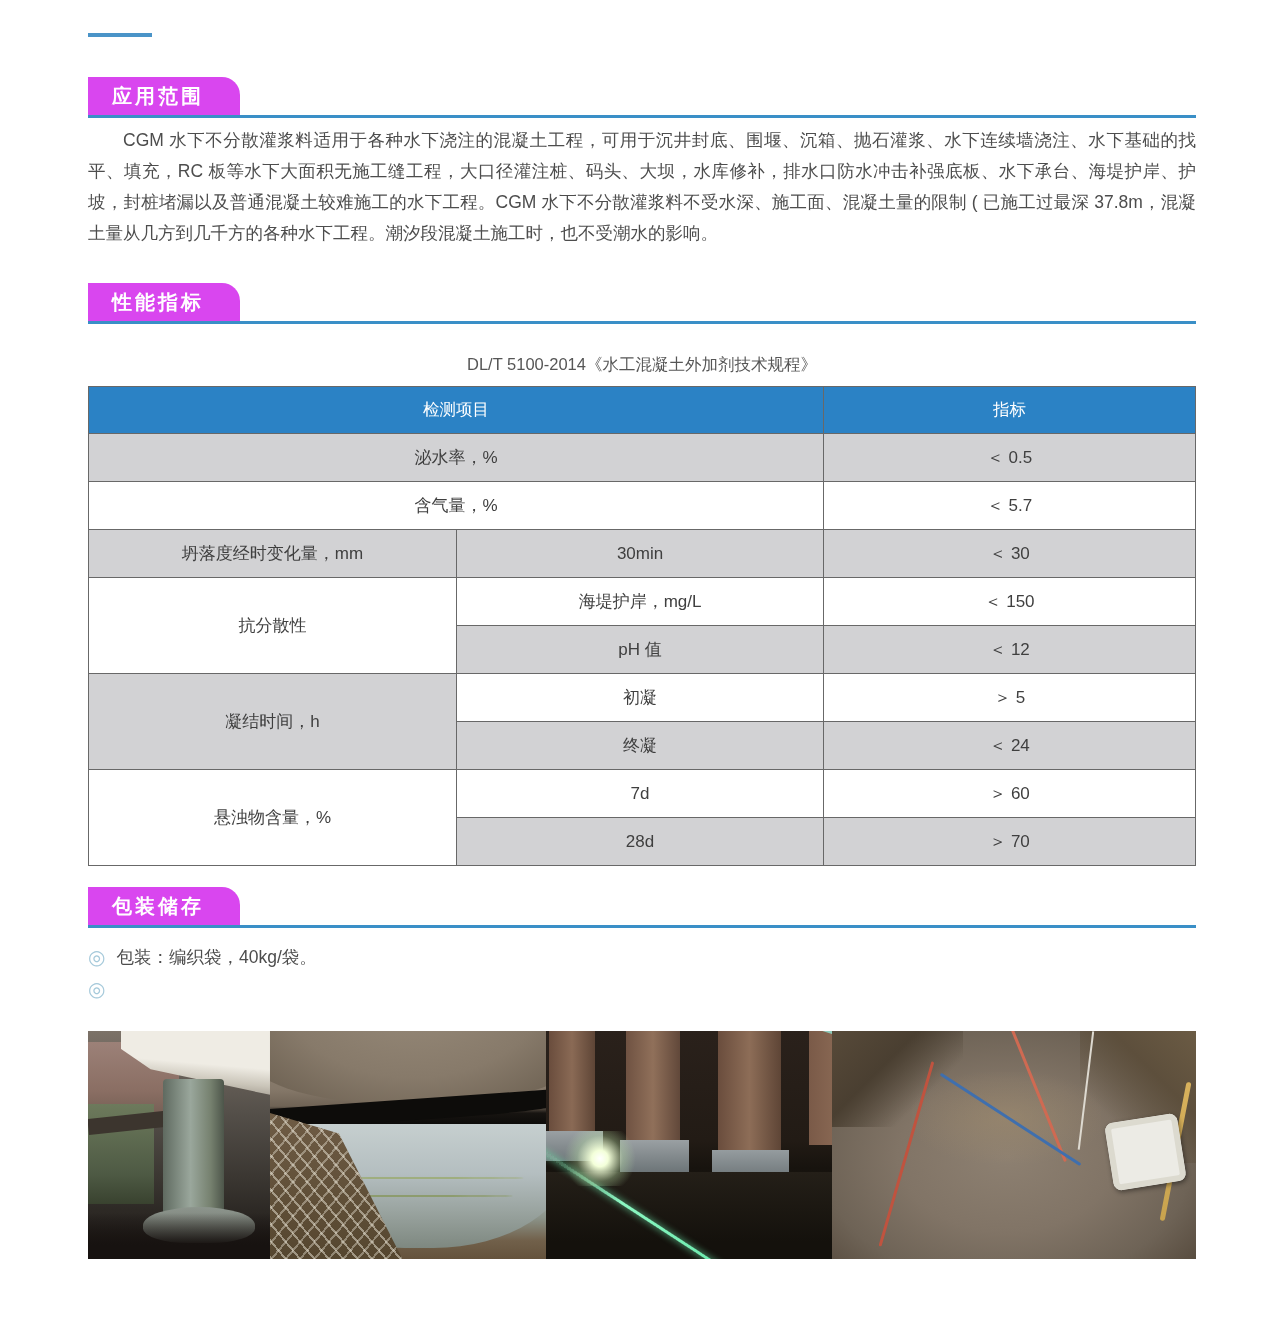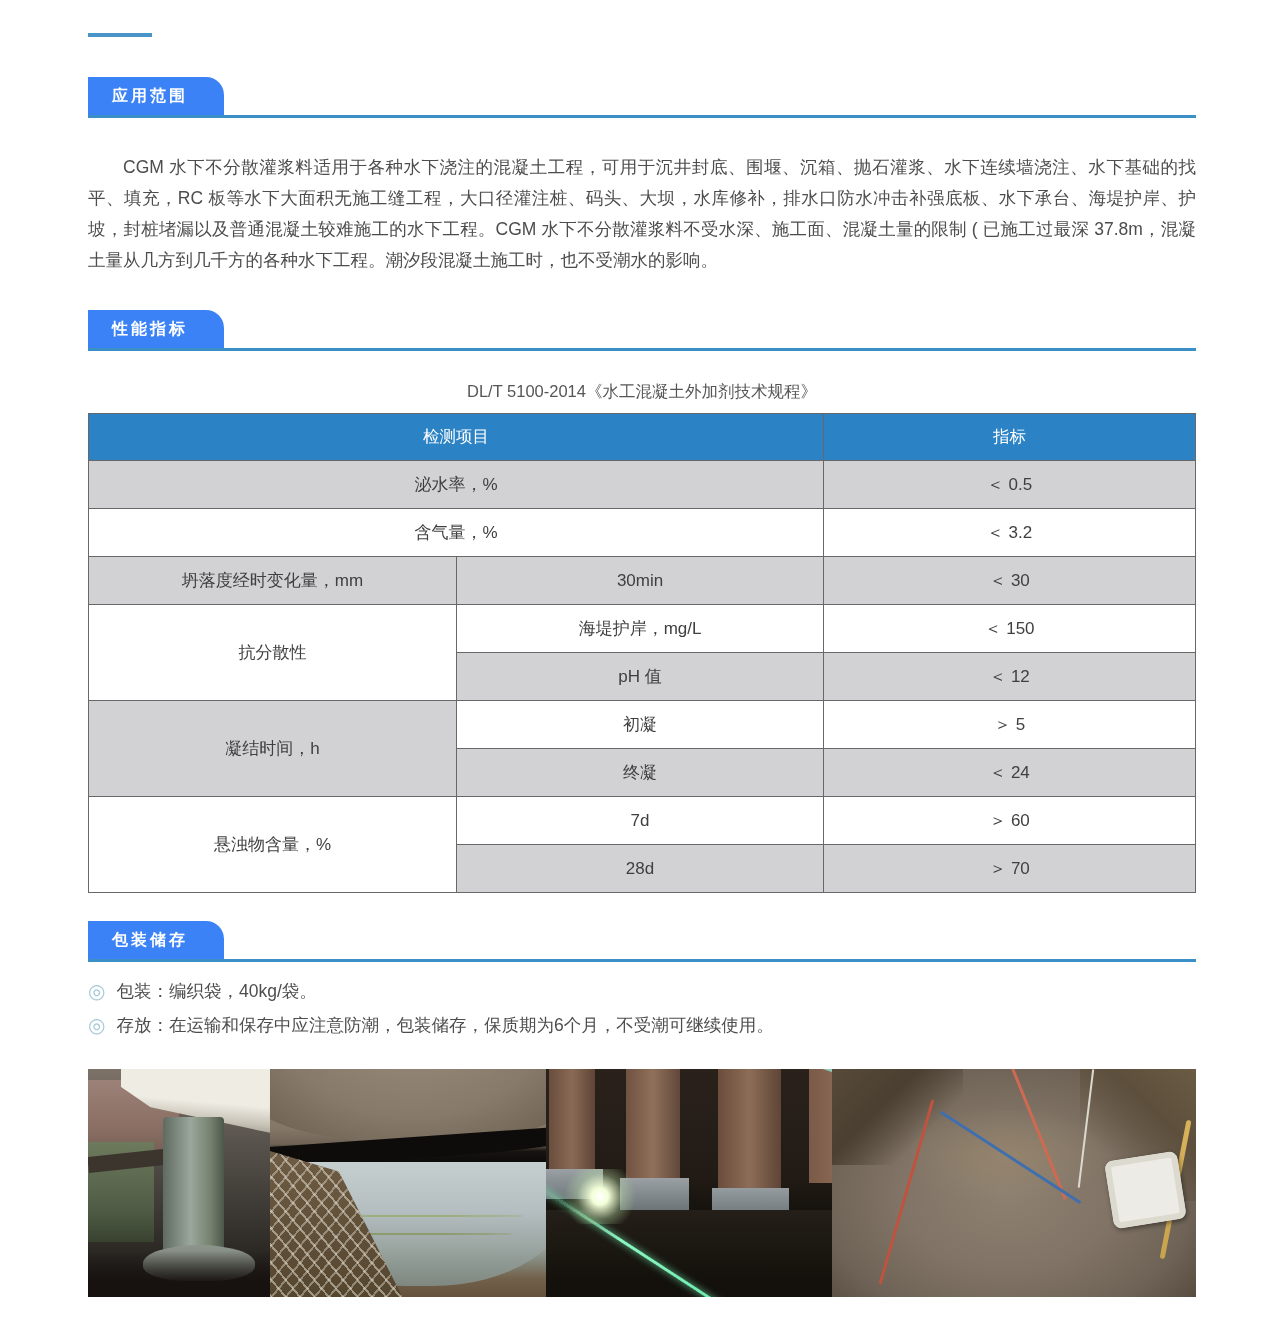--- a/index.html
+++ b/index.html
@@ -26,34 +26,34 @@
   }
 
   .para {
     font-size: 17.5px;
     line-height: 31px;
     color: #4d4d4d;
     text-indent: 2em;
     text-align: justify;
   }
   .intro { margin-top: 42px; }
-  .app-body { margin-top: 34px; }
+  .app-body { margin-top: 7px; }
 
   .section-head {
     border-bottom: 3px solid #3a8fc7;
     line-height: 0;
   }
   .head-app  { margin-top: 40px; }
   .head-perf { margin-top: 34px; }
-  .head-pack { margin-top: 28px; }
+  .head-pack { margin-top: 21px; }
   .badge {
     display: inline-block;
-    background: #3b82f6;
+    background: #d946ef;
     color: #ffffff;
-    font-size: 16px;
+    font-size: 20px;
     font-weight: bold;
     letter-spacing: 3px;
     line-height: 24px;
     padding: 7px 36px 7px 24px;
     border-radius: 0 18px 0 0;
     vertical-align: bottom;
   }
 
   .std-note {
     margin-top: 30px;
@@ -184,21 +184,21 @@
         <th>指标</th>
       </tr>
     </thead>
     <tbody>
       <tr class="g">
         <td colspan="2">泌水率，%</td>
         <td>＜ 0.5</td>
       </tr>
       <tr>
         <td colspan="2">含气量，%</td>
-        <td>＜ 3.2</td>
+        <td>＜ 5.7</td>
       </tr>
       <tr class="g">
         <td>坍落度经时变化量，mm</td>
         <td>30min</td>
         <td>＜ 30</td>
       </tr>
       <tr>
         <td rowspan="2" class="w">抗分散性</td>
         <td>海堤护岸，mg/L</td>
         <td>＜ 150</td>
@@ -231,21 +231,20 @@
   <div class="section-head head-pack">
     <span class="badge">包装储存</span>
   </div>
 
   <div class="bullet-row bullet-1">
     <span class="bullet-icon">◎</span>
     <span>包装：编织袋，40kg/袋。</span>
   </div>
   <div class="bullet-row bullet-2">
     <span class="bullet-icon">◎</span>
-    <span>存放：在运输和保存中应注意防潮，包装储存，保质期为6个月，不受潮可继续使用。</span>
   </div>
 
   <div class="photo-strip">
     <div class="photo p1">
       <div class="p1-wall"></div>
       <div class="p1-water"></div>
       <div class="p1-deck"></div>
       <div class="p1-girder"></div>
       <div class="p1-column"></div>
       <div class="p1-base"></div>

